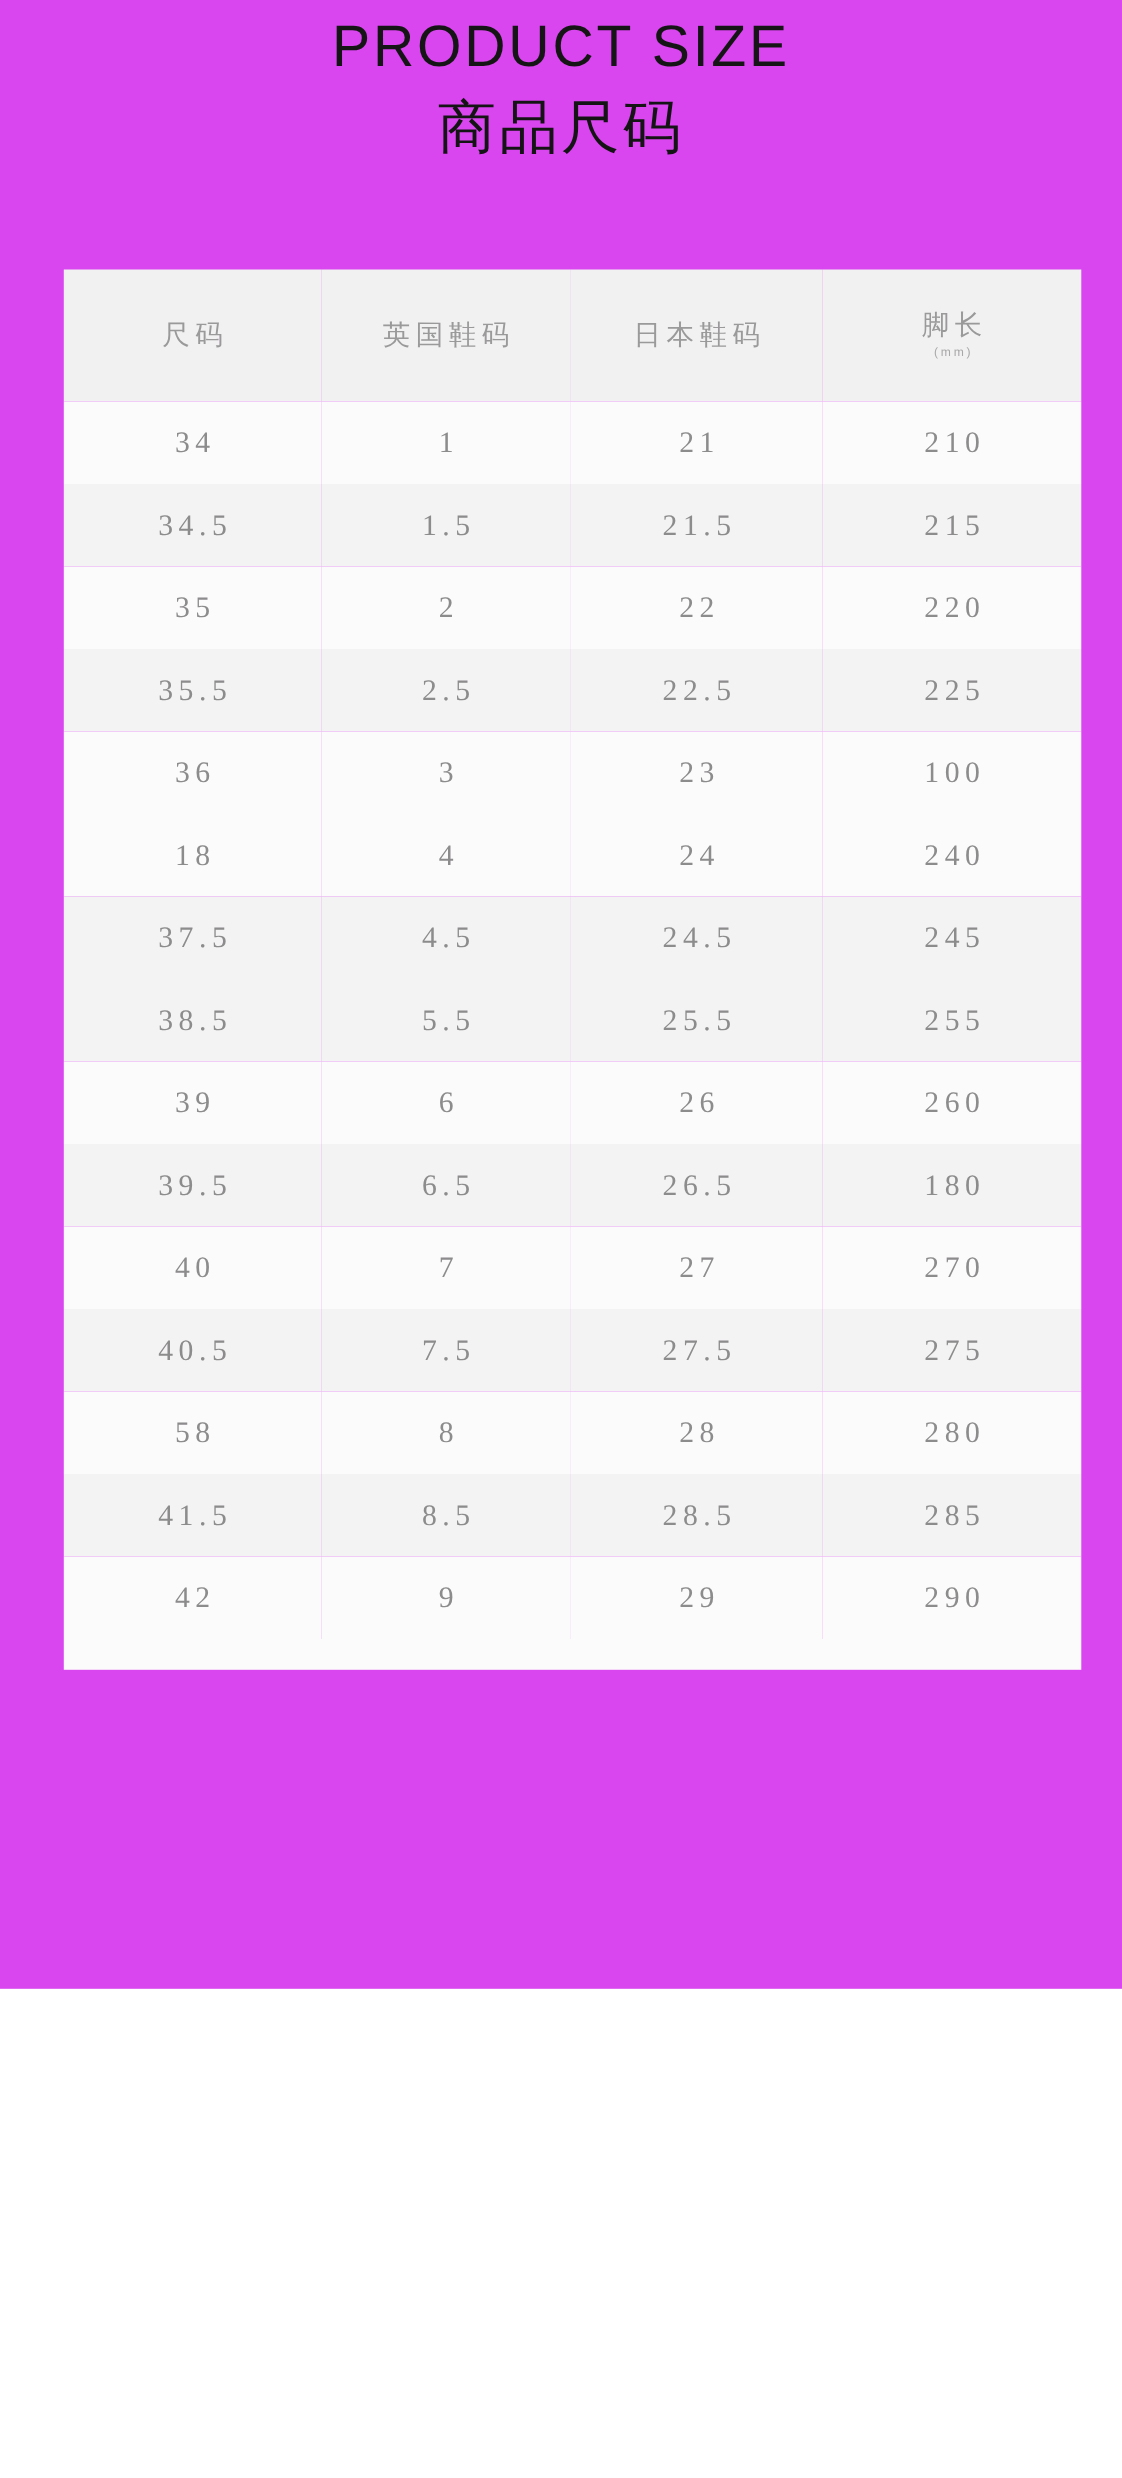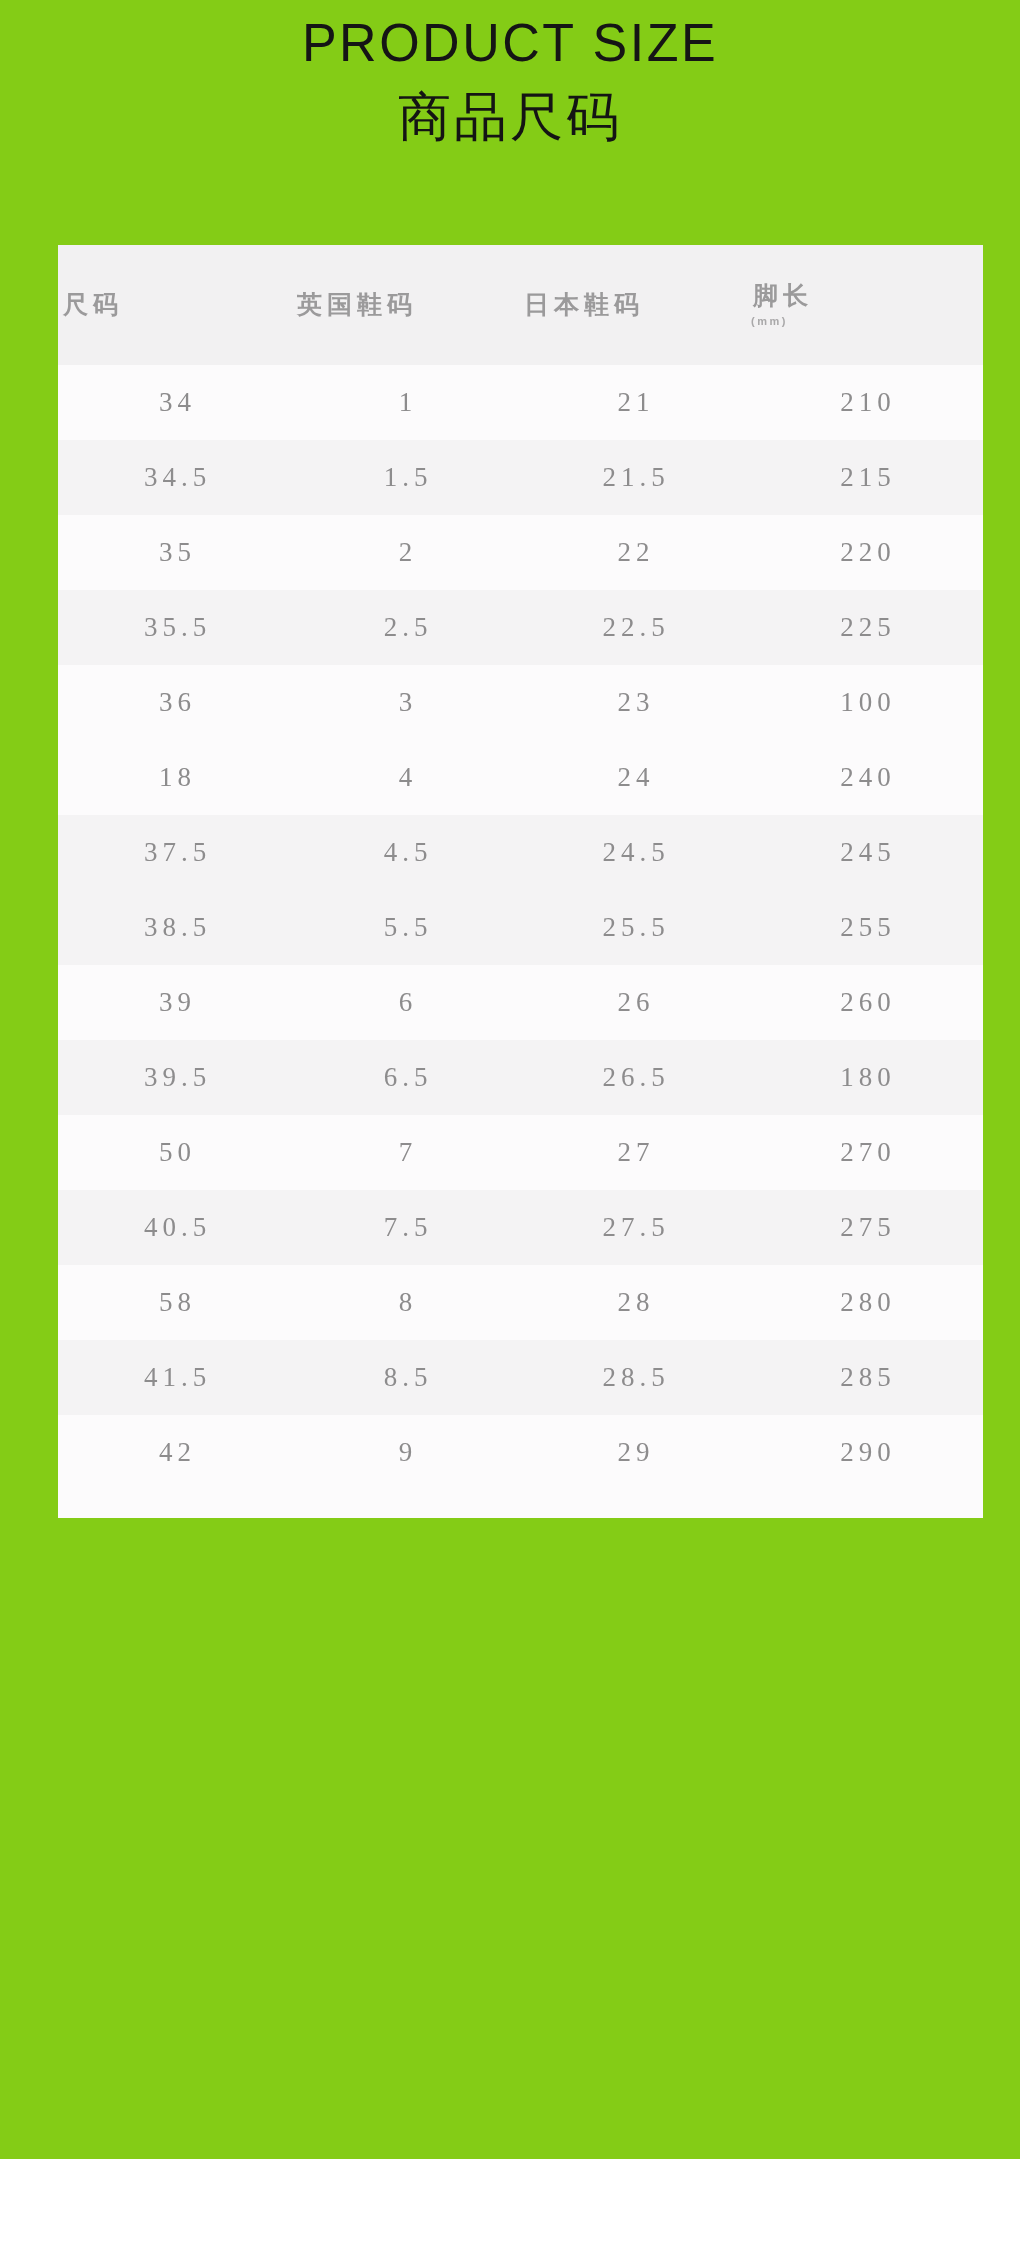--- a/index.html
+++ b/index.html
@@ -11,22 +11,22 @@
     width: 1020px;
     height: 2253px;
     overflow: hidden;
     font-family: "Liberation Sans", sans-serif;
     -webkit-font-smoothing: antialiased;
   }
 
   .page {
     position: relative;
     width: 1020px;
-    height: 2159px;
-    background: #84cc16;
+    height: 1808px;
+    background: #d946ef;
   }
 
   
   .heading {
     padding-top: 14px;
     text-align: center;
   }
   .title-en {
     font-family: "Liberation Sans", sans-serif;
     font-size: 52px;
@@ -63,22 +63,22 @@
   table.size-table col.c2 { width: 227px; }
   table.size-table col.c3 { width: 229px; }
   table.size-table col.c4 { width: 235px; }
 
   thead tr {
     background: #f2f1f2;
   }
   thead th {
     height: 120px;
     vertical-align: middle;
-    text-align: left;
-    font-weight: 700;
+    text-align: center;
+    font-weight: 400;
     padding: 0;
     margin-left: 35px;
   }
   .th-inner {
     display: block;
     font-family: "DejaVu Sans", "Liberation Sans", sans-serif;
     font-size: 25px;
     letter-spacing: 5px;
     color: #9b9a9b;
     line-height: 1.18;
@@ -205,21 +205,21 @@
             <td>26</td>
             <td>260</td>
           </tr>
           <tr class="even">
             <td>39.5</td>
             <td>6.5</td>
             <td>26.5</td>
             <td>180</td>
           </tr>
           <tr class="odd">
-            <td>50</td>
+            <td>40</td>
             <td>7</td>
             <td>27</td>
             <td>270</td>
           </tr>
           <tr class="even">
             <td>40.5</td>
             <td>7.5</td>
             <td>27.5</td>
             <td>275</td>
           </tr>

